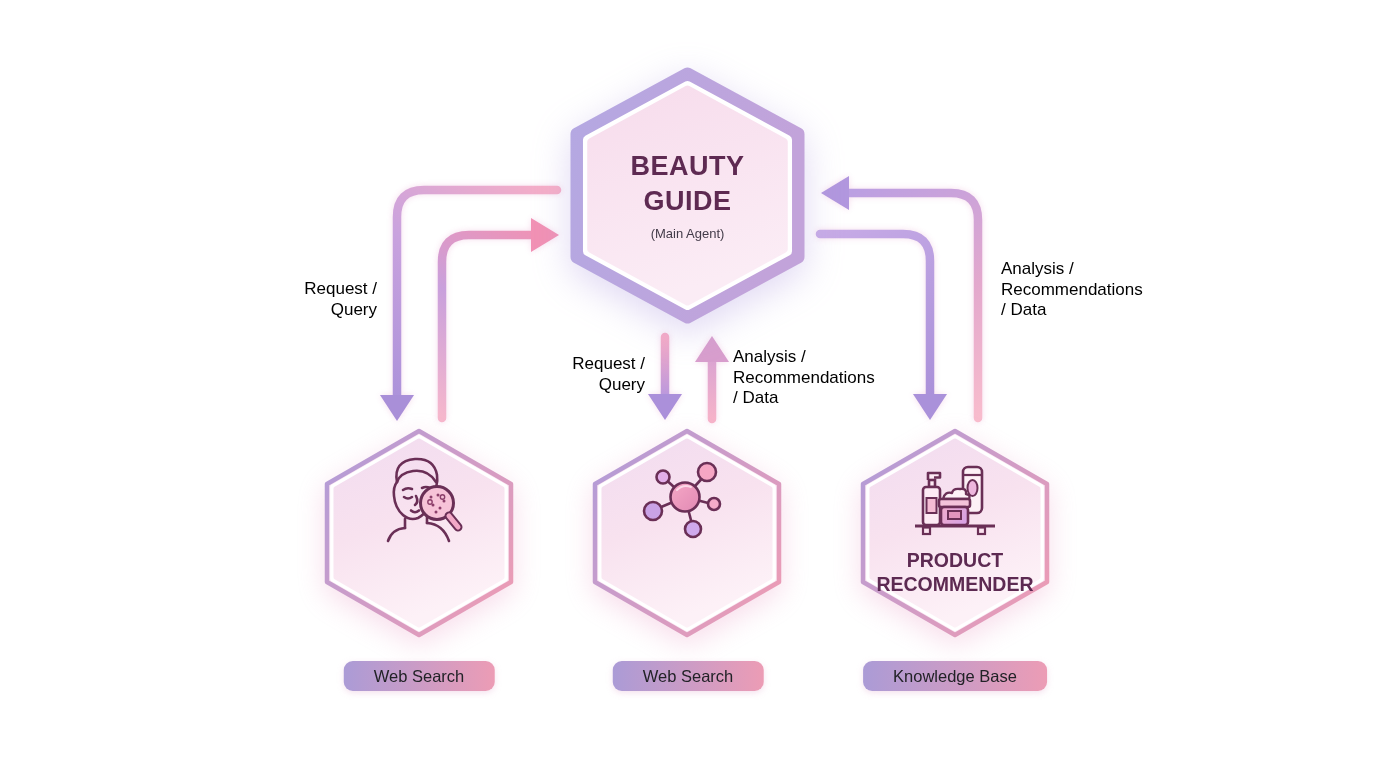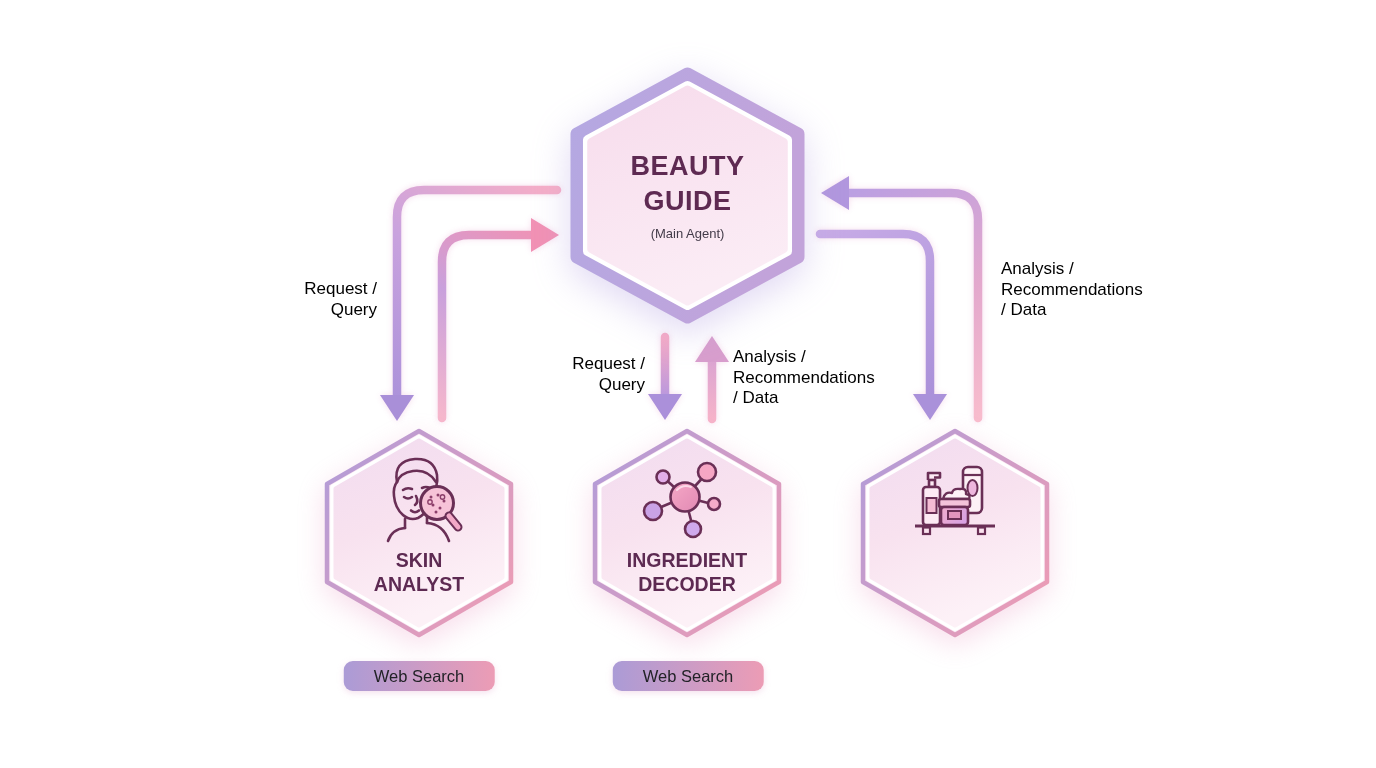--- a/index.html
+++ b/index.html
@@ -202,22 +202,20 @@
           <circle cx="73" cy="57" r="1.5"></circle>
             <circle cx="69" cy="61" r="1.5"></circle>
         </g>
         <g fill="none" stroke="#8c3e6a" stroke-width="1.4">
           <circle cx="75.5" cy="46" r="2.2"></circle>
             <circle cx="63" cy="51" r="2.2"></circle>
         </g>
         <path d="M 82,65 L 91,76" stroke="#6a2f56" stroke-width="9" stroke-linecap="round"></path>
         <path d="M 82,65 L 91,76" stroke="#f2a9c7" stroke-width="5" stroke-linecap="round"></path>
       </svg>
-      <div class="sub-title">SKIN
-ANALYST</div>
     </div>
   </div>
 
   <div class="hex-node hex-sub" id="hex-ingredient">
     <svg class="hex-bg" width="196" height="216" viewBox="0 0 196 216">
       <polygon points="98,6 190,59 190,157 98,210 6,157 6,59" fill="#fae7f2" stroke="url(#subBorder1)" stroke-width="4.5" stroke-linejoin="round"></polygon>
       <g transform="translate(98,108) scale(0.935) translate(-98,-108)">
         <polygon points="98,6 190,59 190,157 98,210 6,157 6,59" fill="#ffffff" stroke="#ffffff" stroke-width="6" stroke-linejoin="round"></polygon>
       </g>
       <g transform="translate(98,108) scale(0.905) translate(-98,-108)">
@@ -240,22 +238,20 @@
           <line x1="50" y1="46" x2="58" y2="77"></line>
         </g>
         <circle cx="50" cy="46" r="14.5" fill="url(#molCenter)" stroke="#6a2f56" stroke-width="2.6"></circle>
         <path d="M 42,39 q 6,-6 14,-3" fill="none" stroke="#fbd9e7" stroke-width="2" stroke-linecap="round"></path>
         <circle cx="72" cy="21" r="9" fill="#f6a6c4" stroke="#6a2f56" stroke-width="2.6"></circle>
         <circle cx="28" cy="26" r="6.5" fill="#e2aee9" stroke="#6a2f56" stroke-width="2.6"></circle>
         <circle cx="18" cy="60" r="9" fill="#c9a2e6" stroke="#6a2f56" stroke-width="2.6"></circle>
         <circle cx="79" cy="53" r="6" fill="#f4abc9" stroke="#6a2f56" stroke-width="2.6"></circle>
         <circle cx="58" cy="78" r="8" fill="#cfa9ec" stroke="#6a2f56" stroke-width="2.6"></circle>
       </svg>
-      <div class="sub-title">INGREDIENT
-DECODER</div>
     </div>
   </div>
 
   <div class="hex-node hex-sub" id="hex-product">
     <svg class="hex-bg" width="196" height="216" viewBox="0 0 196 216">
       <polygon points="98,6 190,59 190,157 98,210 6,157 6,59" fill="#fae7f2" stroke="url(#subBorder1)" stroke-width="4.5" stroke-linejoin="round"></polygon>
       <g transform="translate(98,108) scale(0.935) translate(-98,-108)">
         <polygon points="98,6 190,59 190,157 98,210 6,157 6,59" fill="#ffffff" stroke="#ffffff" stroke-width="6" stroke-linejoin="round"></polygon>
       </g>
       <g transform="translate(98,108) scale(0.905) translate(-98,-108)">
@@ -282,34 +278,39 @@
 
         <path d="M 40,48 q 2,-8 9,-6 q 1,-5 8,-4 q 7,-1 6,5 q 5,1 3,5 z" fill="#fdf1f7" stroke="#6a2f56" stroke-width="2.4" stroke-linejoin="round"></path>
         <rect x="36" y="48" width="31" height="8" rx="2" fill="#f3c3da" stroke="#6a2f56" stroke-width="2.6"></rect>
         <rect x="38" y="56" width="27" height="18" rx="3" fill="url(#jarGrad)" stroke="#6a2f56" stroke-width="2.6"></rect>
         <rect x="45" y="60" width="13" height="8" fill="#e295bd" stroke="#6a2f56" stroke-width="2"></rect>
 
         <line x1="12" y1="75" x2="92" y2="75" stroke="#6a2f56" stroke-width="3.2"></line>
         <rect x="20" y="76.5" width="7" height="6.5" fill="#fbe3ef" stroke="#6a2f56" stroke-width="2.2"></rect>
         <rect x="75" y="76.5" width="7" height="6.5" fill="#fbe3ef" stroke="#6a2f56" stroke-width="2.2"></rect>
       </svg>
+      <div class="sub-title">PRODUCT
+RECOMMENDER</div>
     </div>
   </div>
 
   <div class="edge-label" id="label-left-request">Request /
 Query</div>
   <div class="edge-label" id="label-mid-request">Request /
 Query</div>
   <div class="edge-label" id="label-mid-response">Analysis /
 Recommendations
 / Data</div>
   <div class="edge-label" id="label-right-response">Analysis /
 Recommendations
 / Data</div>
 
   <div class="tool-badge" id="badge-skin">
     <div class="tool-badge-inner">Web Search</div>
   </div>
   <div class="tool-badge" id="badge-ingredient">
     <div class="tool-badge-inner">Web Search</div>
   </div>
+  <div class="tool-badge" id="badge-product">
+    <div class="tool-badge-inner">Knowledge Base</div>
+  </div>
 
 </div>
 
 </body></html>

